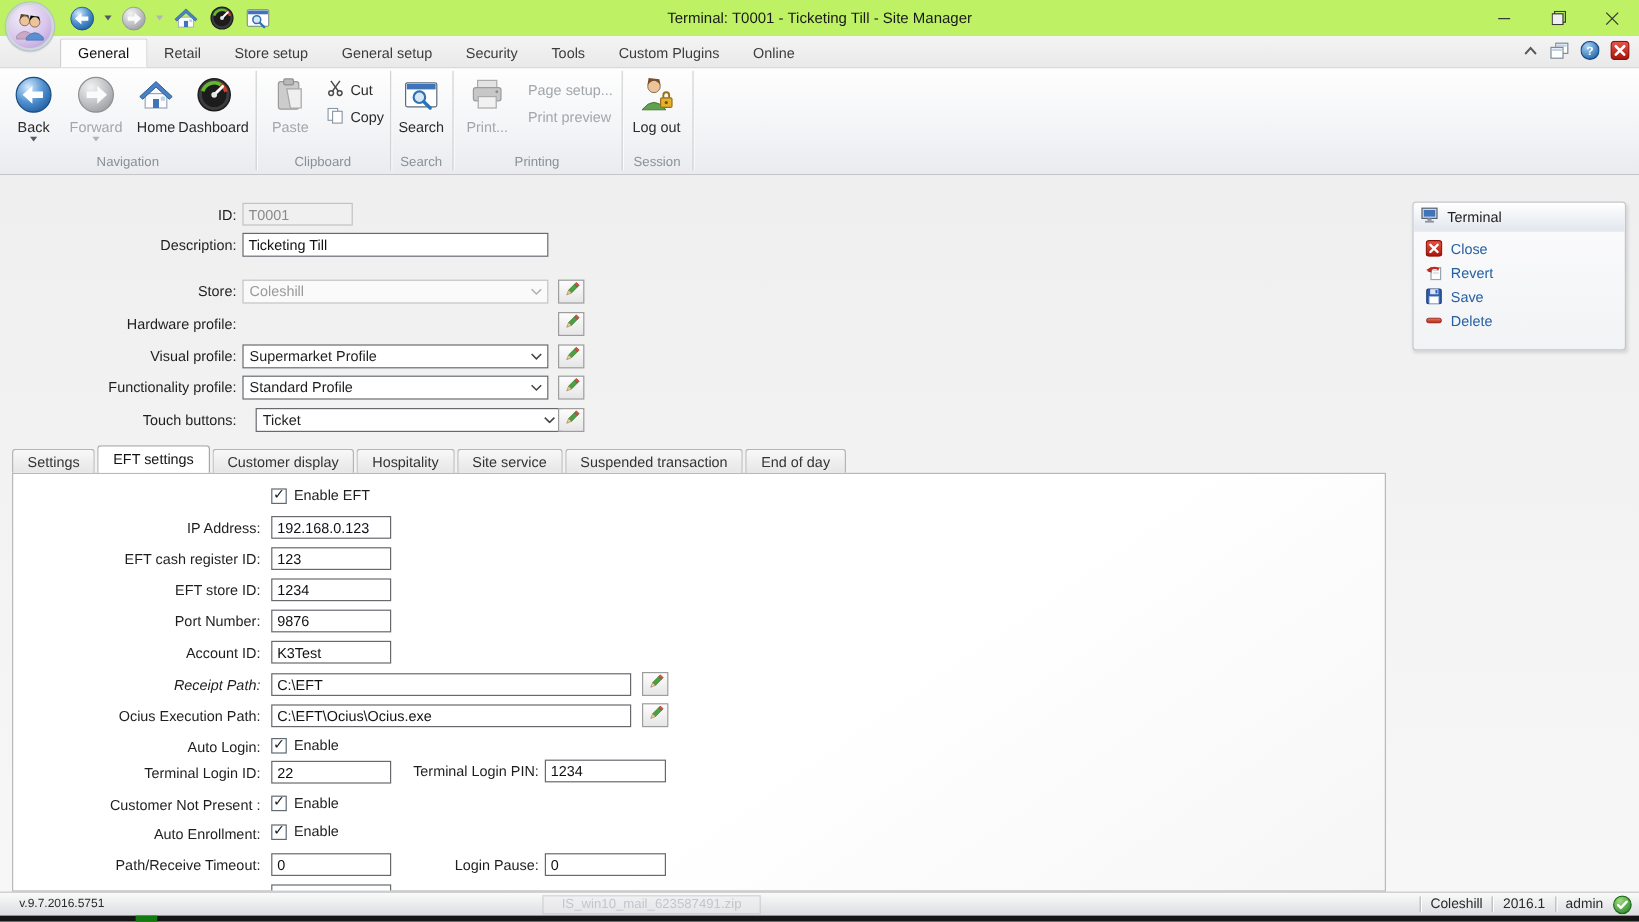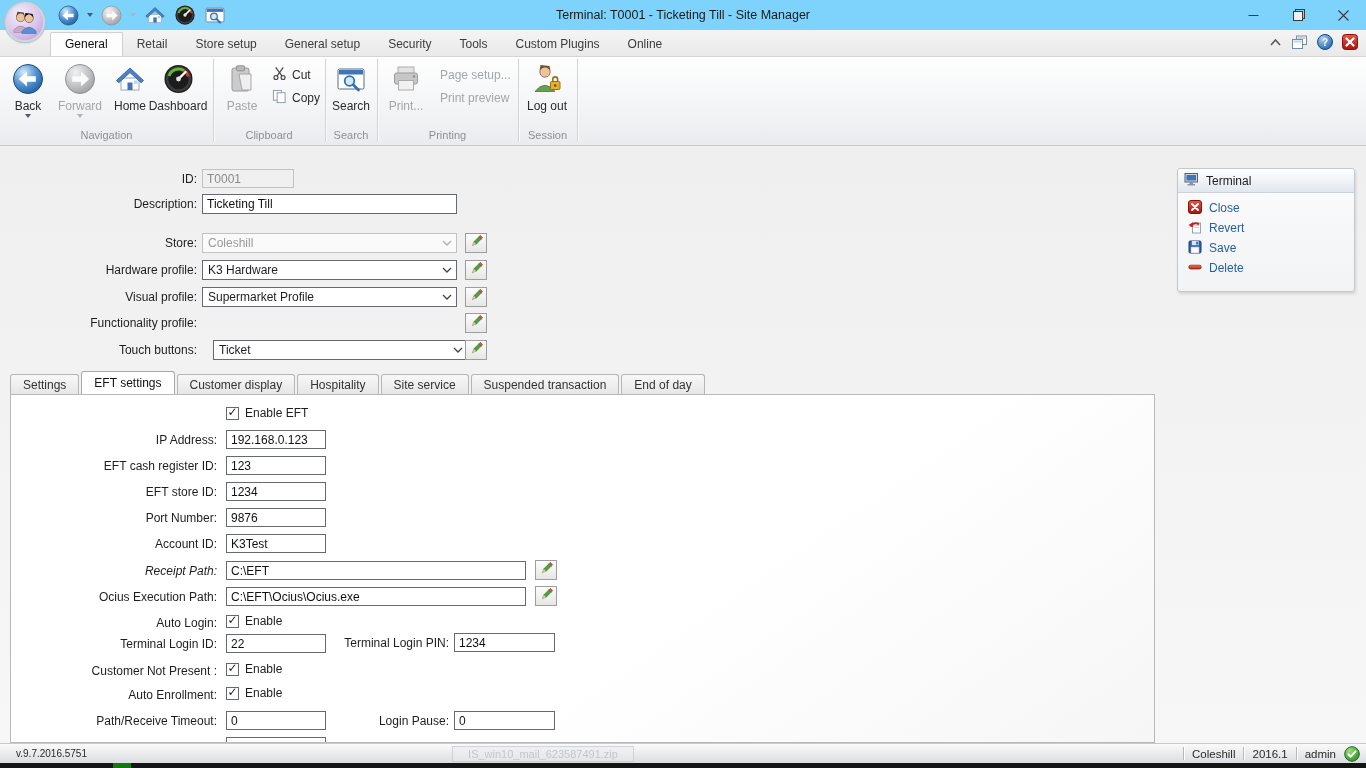--- a/index.html
+++ b/index.html
@@ -1,21 +1,21 @@
 <!DOCTYPE html>
 <html><head>
 <meta charset="utf-8">
 <style>
   * { margin:0; padding:0; box-sizing:border-box; }
   html,body { width:1366px; height:768px; overflow:hidden;
     font-family:"Liberation Sans","DejaVu Sans",sans-serif; font-size:12px; color:#1e1e1e;
     background:#f0f0f1; }
 
   
-  .titlebar { position:absolute; left:0; top:0; width:1366px; height:30px; background:#7dd3fc; }
+  .titlebar { position:absolute; left:0; top:0; width:1366px; height:30px; background:#bef264; }
   .app-circle { position:absolute; left:5px; top:2px; width:40px; height:40px; border-radius:50%;
     background:radial-gradient(circle at 35% 28%, #f3ecfa, #d9c6ec 55%, #b394d4);
     border:2px solid #cfd6de; box-shadow:0 0 0 1px #b9c2cc, 0 1px 2px rgba(0,0,0,.25); z-index:30;
     display:flex; align-items:center; justify-content:center; cursor:pointer; }
   .qat { position:absolute; left:56px; top:3px; height:24px; display:flex; align-items:center; gap:4px; }
   .qat .btn { display:flex; align-items:center; justify-content:center; height:24px; padding:0 2px; cursor:pointer; }
   .caret-down { width:0; height:0; border-left:3.5px solid transparent; border-right:3.5px solid transparent; border-top:4px solid #4f5a66; }
   .caret-down.dis { border-top-color:#b0b4b9; }
   .win-title { position:absolute; left:300px; right:300px; top:0; height:30px; line-height:30px;
     text-align:center; font-size:12.5px; color:#1a1a1a; }
@@ -417,28 +417,20 @@
           <g transform="rotate(45 8 8)">
         <rect x="6.2" y="0.5" width="3.6" height="2.4" fill="#d94f3f" stroke="#8a2a1e" stroke-width="0.5"></rect>
         <rect x="6.2" y="2.9" width="3.6" height="7.3" fill="#4aa23f" stroke="#2a6b24" stroke-width="0.5"></rect>
         <path d="M6.2 10.2 h3.6 l-1.8 4.2 z" fill="#eccf9e" stroke="#8a7a4a" stroke-width="0.5"></path>
       </g>
         </svg>
     </span>
   </div>
 
   <div class="flabel" style="left:0; width:197px; top:114px;">Hardware profile:</div>
-  <div class="combo" style="left:202px; top:114px; width:255px;">
-    <span class="val">K3 Hardware</span>
-    <span class="ddarea">
-      <svg width="10" height="6" viewBox="0 0 10 6">
-          <polyline points="1,1 5,5 9,1" fill="none" stroke="#444" stroke-width="1.3"></polyline>
-        </svg>
-    </span>
-  </div>
   <div class="editbtn" style="left:465px; top:114px;">
     <span>
       <svg width="15" height="15" viewBox="0 0 16 16">
           <g transform="rotate(45 8 8)">
         <rect x="6.2" y="0.5" width="3.6" height="2.4" fill="#d94f3f" stroke="#8a2a1e" stroke-width="0.5"></rect>
         <rect x="6.2" y="2.9" width="3.6" height="7.3" fill="#4aa23f" stroke="#2a6b24" stroke-width="0.5"></rect>
         <path d="M6.2 10.2 h3.6 l-1.8 4.2 z" fill="#eccf9e" stroke="#8a7a4a" stroke-width="0.5"></path>
       </g>
         </svg>
     </span>
@@ -459,20 +451,28 @@
           <g transform="rotate(45 8 8)">
         <rect x="6.2" y="0.5" width="3.6" height="2.4" fill="#d94f3f" stroke="#8a2a1e" stroke-width="0.5"></rect>
         <rect x="6.2" y="2.9" width="3.6" height="7.3" fill="#4aa23f" stroke="#2a6b24" stroke-width="0.5"></rect>
         <path d="M6.2 10.2 h3.6 l-1.8 4.2 z" fill="#eccf9e" stroke="#8a7a4a" stroke-width="0.5"></path>
       </g>
         </svg>
     </span>
   </div>
 
   <div class="flabel" style="left:0; width:197px; top:167px;">Functionality profile:</div>
+  <div class="combo" style="left:202px; top:167px; width:255px;">
+    <span class="val">Standard Profile</span>
+    <span class="ddarea">
+      <svg width="10" height="6" viewBox="0 0 10 6">
+          <polyline points="1,1 5,5 9,1" fill="none" stroke="#444" stroke-width="1.3"></polyline>
+        </svg>
+    </span>
+  </div>
   <div class="editbtn" style="left:465px; top:167px;">
     <span>
       <svg width="15" height="15" viewBox="0 0 16 16">
           <g transform="rotate(45 8 8)">
         <rect x="6.2" y="0.5" width="3.6" height="2.4" fill="#d94f3f" stroke="#8a2a1e" stroke-width="0.5"></rect>
         <rect x="6.2" y="2.9" width="3.6" height="7.3" fill="#4aa23f" stroke="#2a6b24" stroke-width="0.5"></rect>
         <path d="M6.2 10.2 h3.6 l-1.8 4.2 z" fill="#eccf9e" stroke="#8a7a4a" stroke-width="0.5"></path>
       </g>
         </svg>
     </span>

